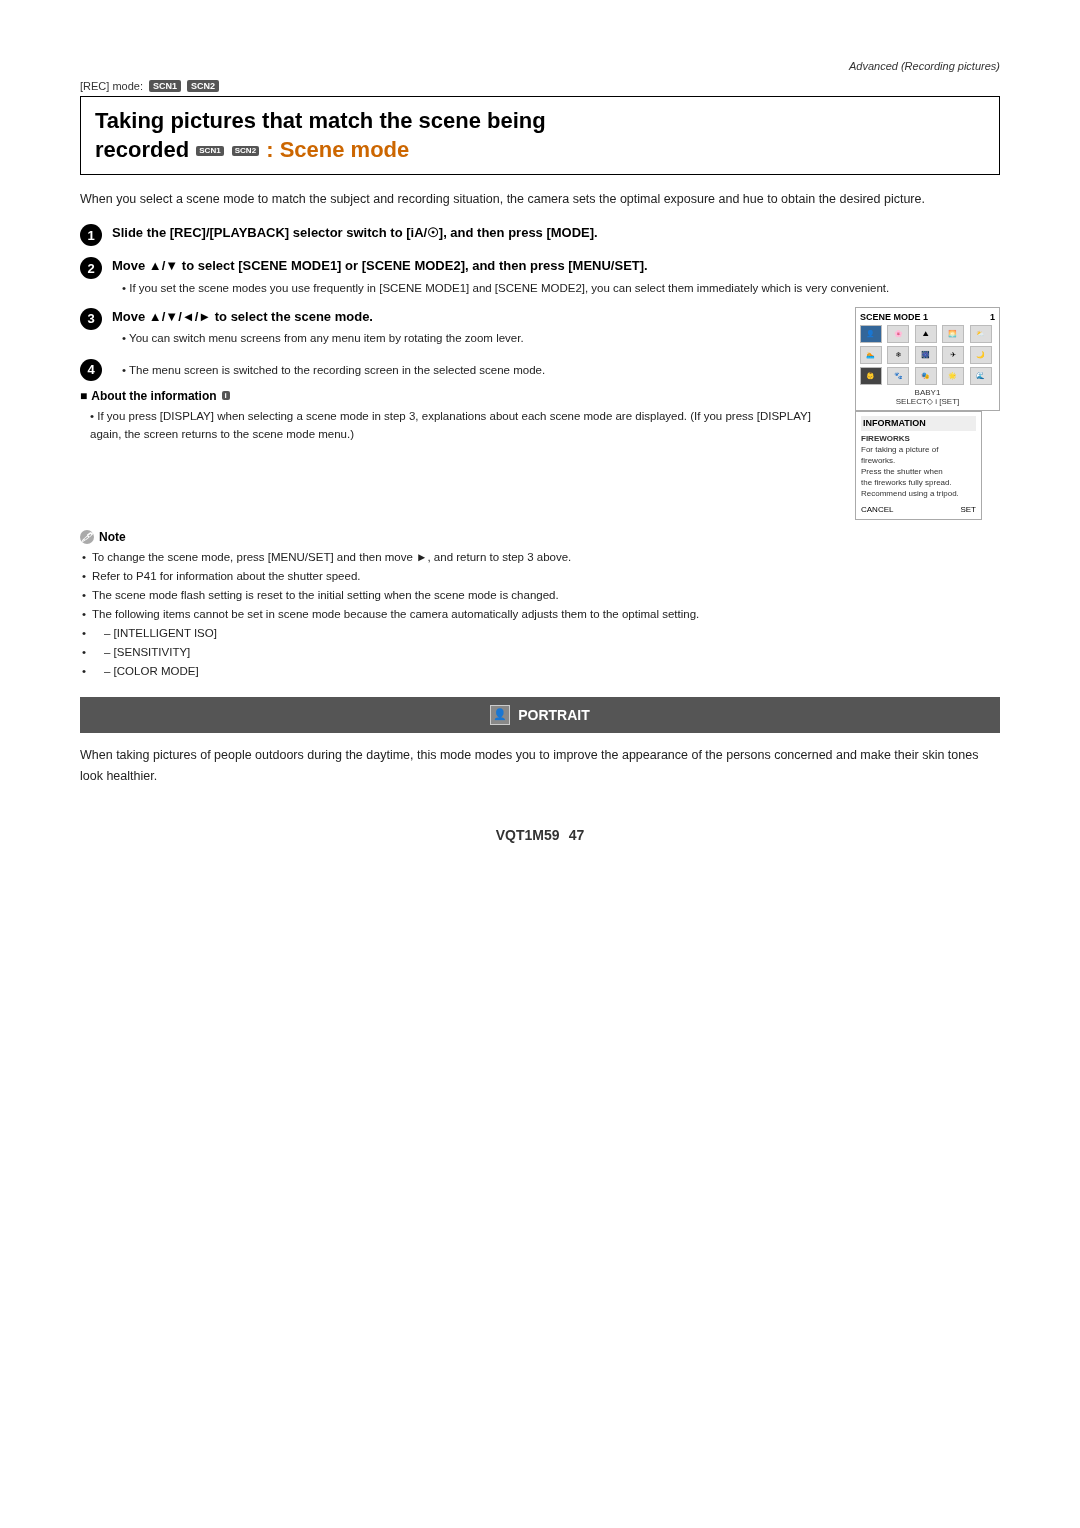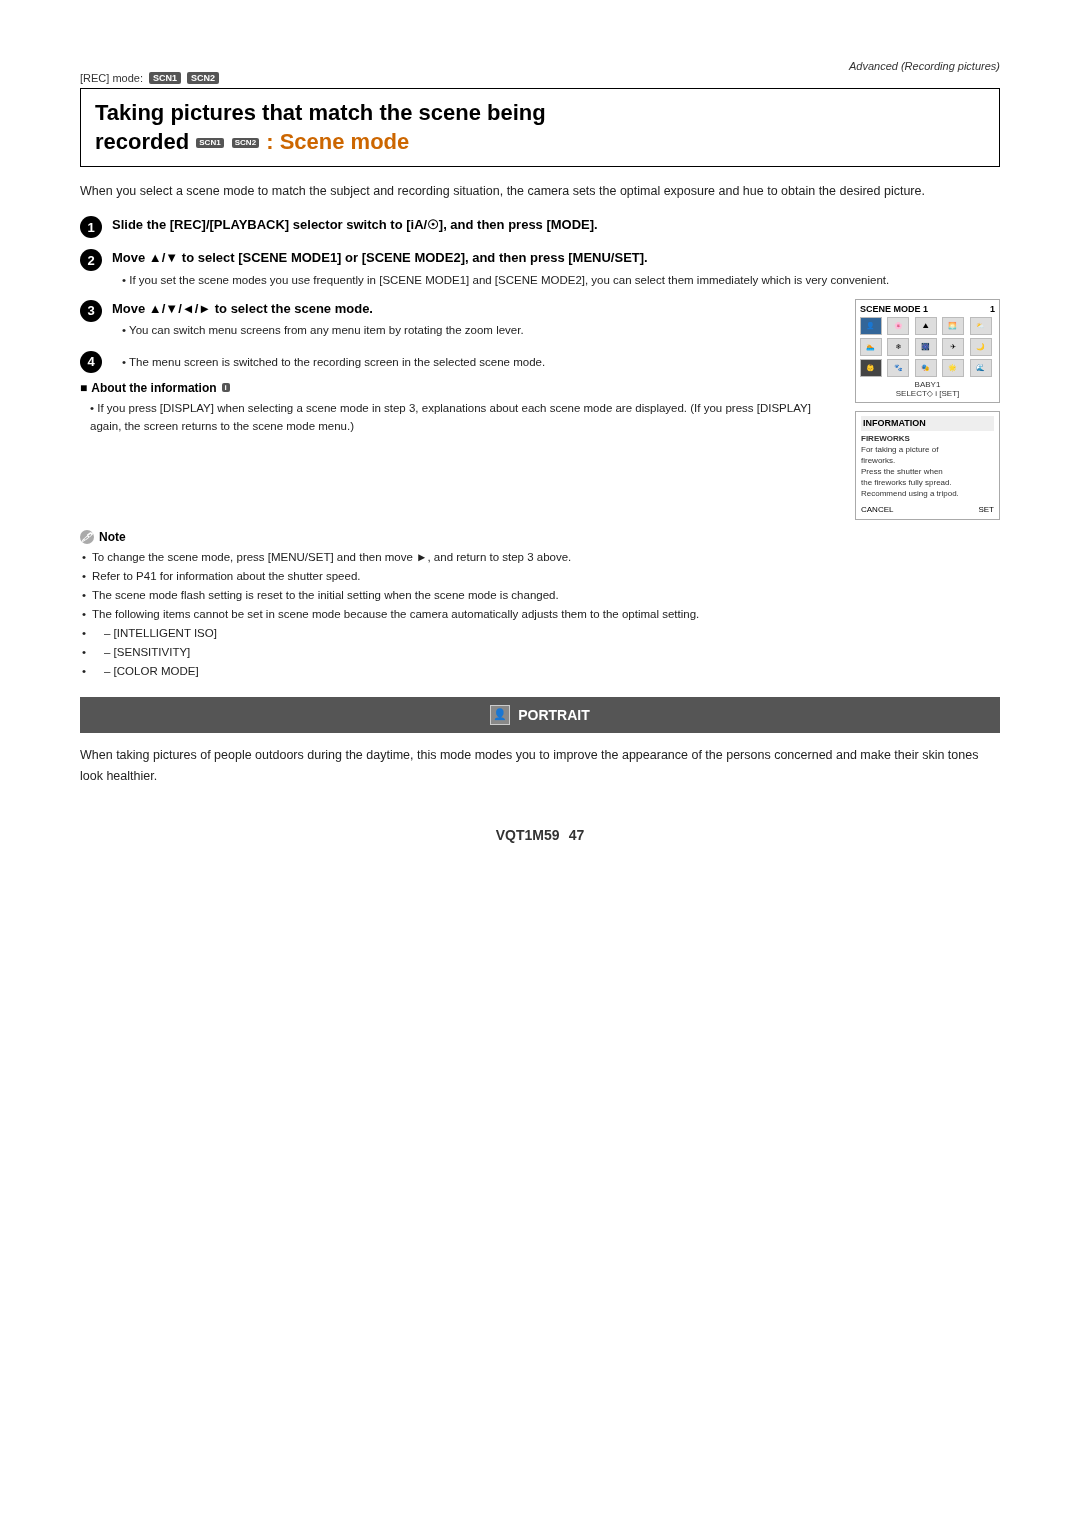--- a/index.html
+++ b/index.html
@@ -11,20 +11,21 @@
       width: 1080px;
       min-height: 1528px;
       padding: 60px 80px 60px 80px;
     }
 
     .page-header {
       text-align: right;
       font-size: 11px;
       font-style: italic;
       color: #333;
+      margin-bottom: 8px;
     }
 
     .rec-mode-tag {
       font-size: 11px;
       color: #333;
       margin-bottom: 4px;
       display: flex;
       align-items: center;
       gap: 6px;
     }
@@ -118,21 +119,20 @@
     }
 
     .steps-3-4-left {
       flex: 1;
     }
 
     .steps-3-4-right {
       flex-shrink: 0;
       display: flex;
       flex-direction: column;
-      gap: 8px;
     }
 
     .scene-mode-box {
       border: 1px solid #aaa;
       width: 145px;
       padding: 4px;
       font-size: 9px;
     }
 
     .scene-mode-box .scene-header {
@@ -174,21 +174,21 @@
 
     .scene-footer {
       font-size: 8px;
       text-align: center;
       color: #333;
       margin-top: 2px;
     }
 
     .info-box {
       border: 1px solid #aaa;
-      width: 145px;
+      width: 127px;
       padding: 4px 5px;
       font-size: 8.5px;
       line-height: 1.4;
     }
 
     .info-box .info-title {
       font-weight: bold;
       font-size: 9px;
       margin-bottom: 2px;
       background: #eee;

